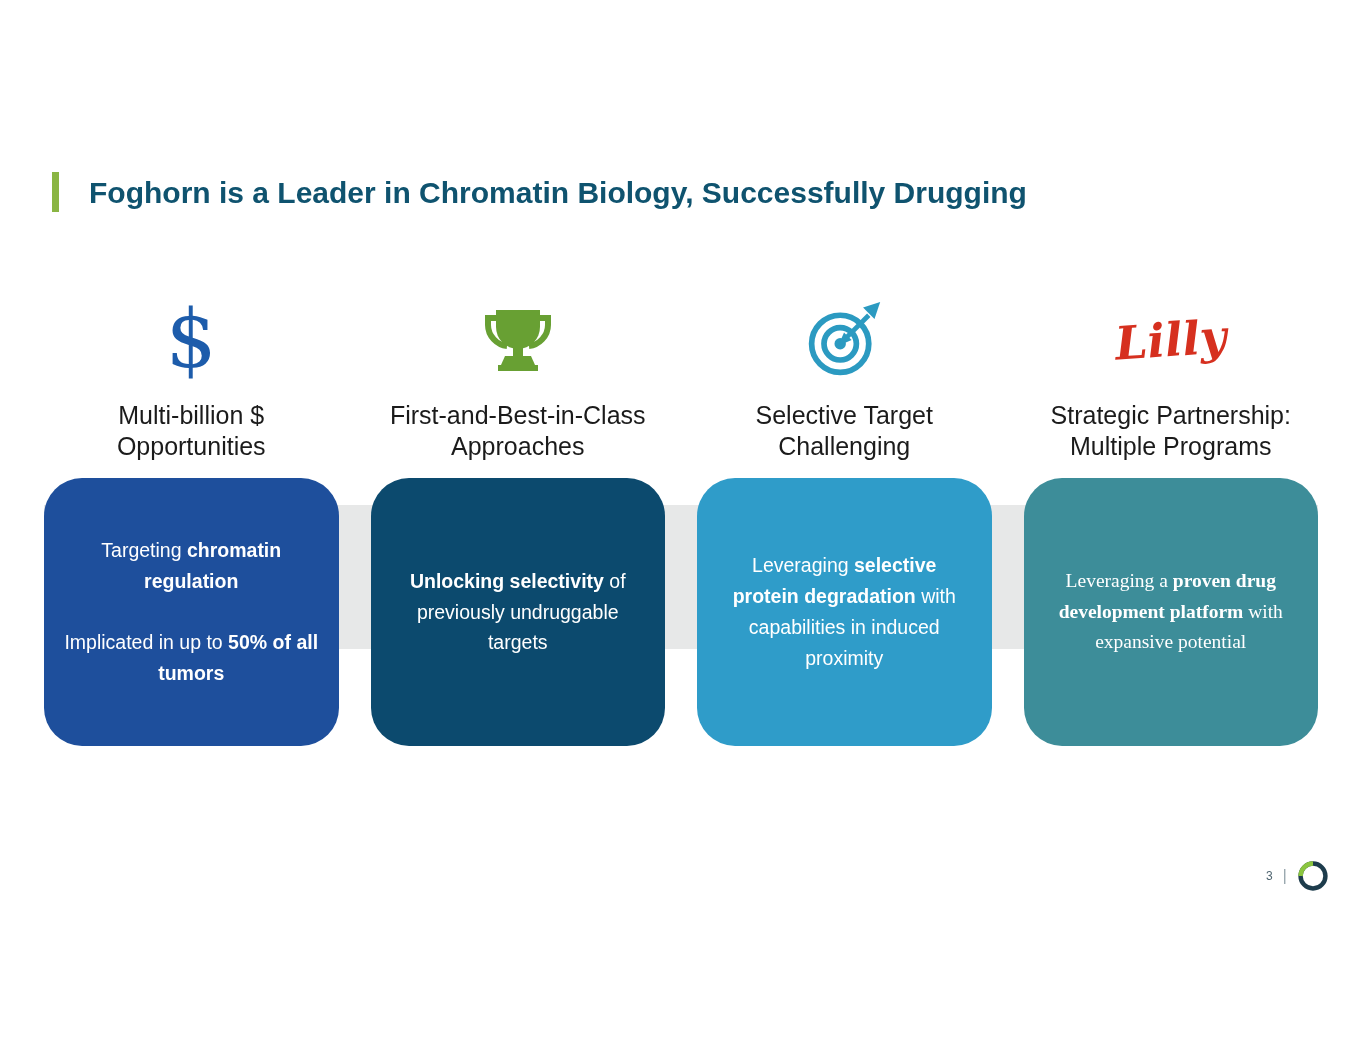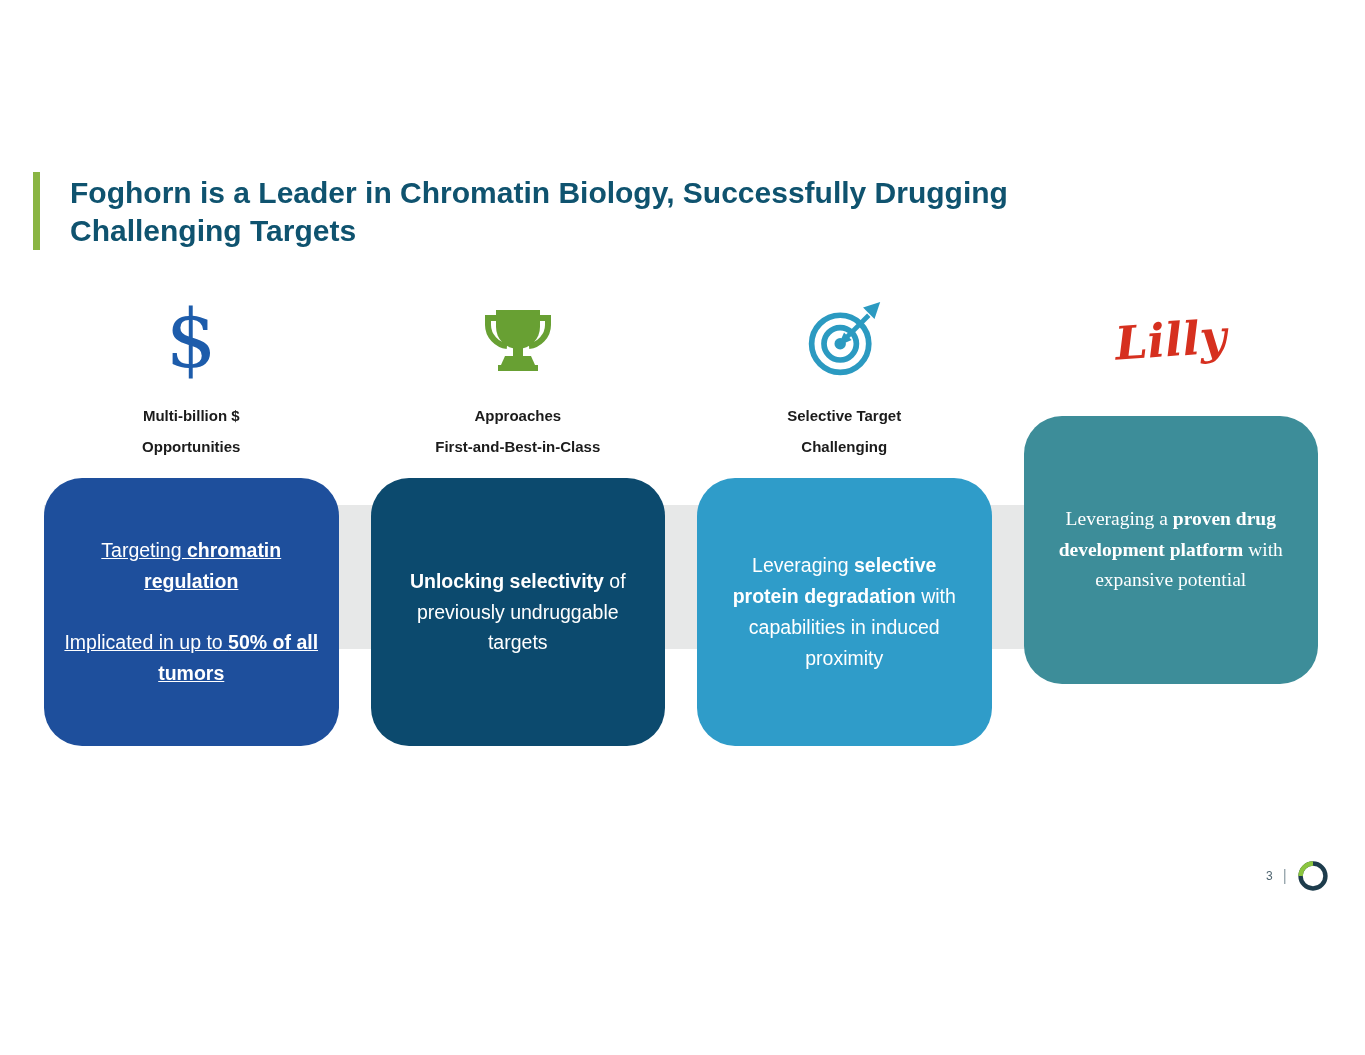--- a/index.html
+++ b/index.html
@@ -11,21 +11,21 @@
     width: 1365px;
     height: 1055px;
     background: #ffffff;
     overflow: hidden;
     margin: 0 auto;
   }
 
   
   .title-block {
     position: absolute;
-    left: 33px;
+    left: 52px;
     top: 172px;
     display: flex;
     align-items: stretch;
     gap: 30px;
   }
   .title-bar {
     width: 7px;
     background: var(--accent_bar, #8ab543);
   }
   .title-text {
@@ -81,22 +81,22 @@
     font-family: "DejaVu Serif", serif;
     font-style: italic;
     font-weight: 700;
     font-size: 46px;
     line-height: 1;
     color: var(--lilly_red, #d6301f);
     transform: rotate(-4deg);
   }
   .col-heading {
     min-height: 62px;
-    font-size: 15px;
-    font-weight: 700;
+    font-size: 25px;
+    font-weight: 400;
     line-height: 31px;
     color: #1b1b1b;
   }
   .col-heading .hl { display: block; }
 
   .card {
     margin-top: 16px;
     width: 100%;
     height: 268px;
     border-radius: 38px;
@@ -136,56 +136,55 @@
 </style>
 </head>
 <body>
 
 <div class="slide">
 
   <div class="title-block">
     <div class="title-bar"></div>
     <h1 class="title-text">
       <div>Foghorn is a Leader in Chromatin Biology, Successfully Drugging</div>
-      <div>Challenging Targets</div>
     </h1>
   </div>
 
   <div class="gray-band"></div>
 
   <div class="columns">
 
     <section class="column">
       <div class="icon-box">
         <span class="dollar">$</span>
       </div>
       <h2 class="col-heading">
         <span class="hl">Multi-billion $</span>
         <span class="hl">Opportunities</span>
       </h2>
-      <div class="card" style="background-color: rgb(30, 79, 156); text-decoration: underline;">
+      <div class="card" style="background-color: rgb(30, 79, 156);">
         <p class="card-text"><span>Targeting </span><span class="b">chromatin regulation</span></p>
         <p class="card-text"><span>Implicated in up to </span><span class="b">50% of all tumors</span></p>
       </div>
     </section>
 
     <section class="column">
       <div class="icon-box">
         <svg width="72" height="72" viewBox="0 0 72 72" style="color: var(--trophy_green, #68a033)">
           <path d="M16 14 H6 v7 c0 11 9 20 19 21" fill="none" stroke="currentColor" stroke-width="6"></path>
           <path d="M56 14 h10 v7 c0 11 -9 20 -19 21" fill="none" stroke="currentColor" stroke-width="6"></path>
           <path d="M14 6 h44 v17 a22 22 0 0 1 -44 0 z" fill="currentColor"></path>
           <rect x="31" y="42" width="10" height="10" fill="currentColor"></rect>
           <path d="M23 52 h26 l4 9 H19 z" fill="currentColor"></path>
           <rect x="16" y="61" width="40" height="6" fill="currentColor"></rect>
         </svg>
       </div>
       <h2 class="col-heading">
+        <span class="hl">First-and-Best-in-Class</span>
         <span class="hl">Approaches</span>
-        <span class="hl">First-and-Best-in-Class</span>
       </h2>
       <div class="card" style="background-color: #0c4a6e;">
         <p class="card-text"><span class="b">Unlocking selectivity</span><span> of previously undruggable targets</span></p>
       </div>
     </section>
 
     <section class="column">
       <div class="icon-box">
         <svg width="80" height="80" viewBox="0 0 84 84" style="color: var(--target_blue, #2b9ac1)">
           <circle cx="38" cy="46" r="30" fill="none" stroke="currentColor" stroke-width="6"></circle>
@@ -202,20 +201,24 @@
       </h2>
       <div class="card" style="background-color: rgb(47, 156, 201);">
         <p class="card-text"><span>Leveraging </span><span class="b">selective protein degradation</span><span> with capabilities in induced proximity</span></p>
       </div>
     </section>
 
     <section class="column">
       <div class="icon-box">
         <span class="lilly">Lilly</span>
       </div>
+      <h2 class="col-heading">
+        <span class="hl">Strategic Partnership:</span>
+        <span class="hl">Multiple Programs</span>
+      </h2>
       <div class="card" style="background-color: rgb(61, 141, 153); font-family: Liberation Serif, serif;">
         <p class="card-text"><span>Leveraging a </span><span class="b">proven drug development platform</span><span> with expansive potential</span></p>
       </div>
     </section>
 
   </div>
 
   <div class="footer">
     <span class="page-number">3</span>
     <span class="footer-divider">|</span>

